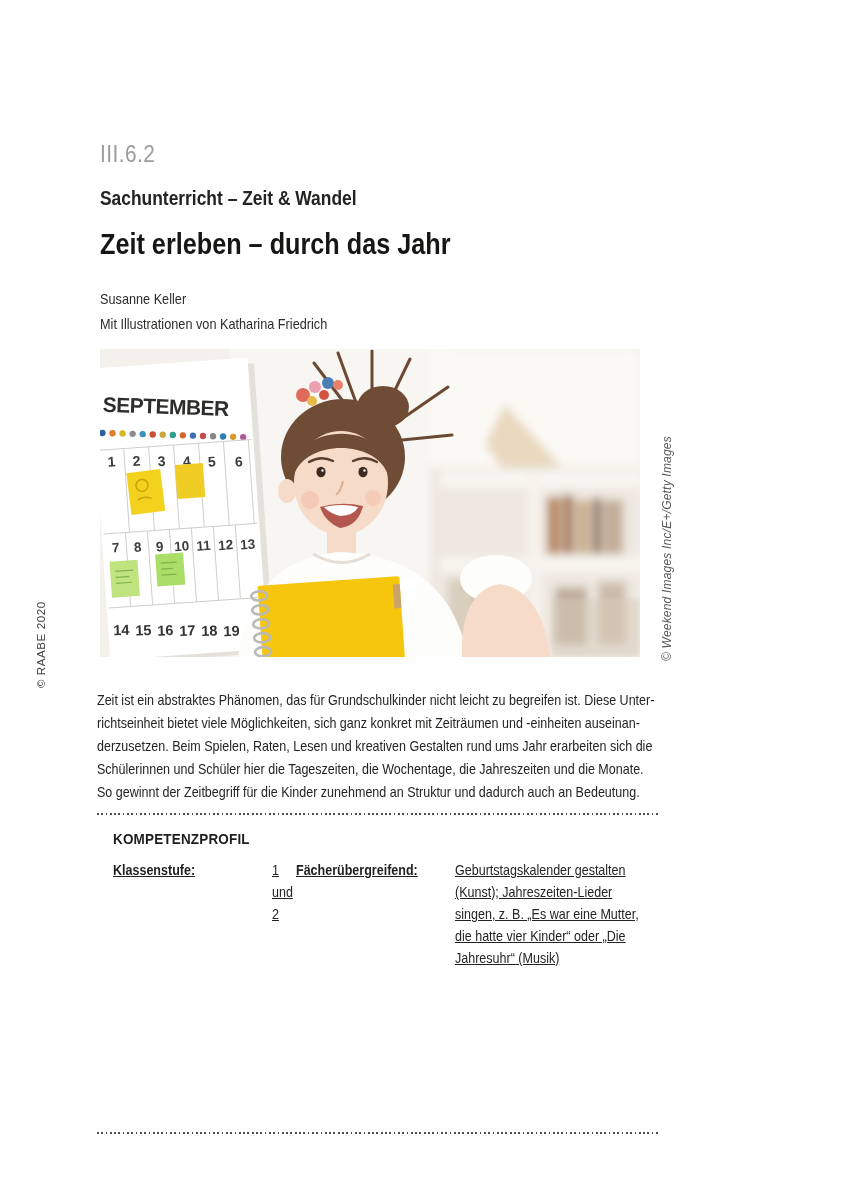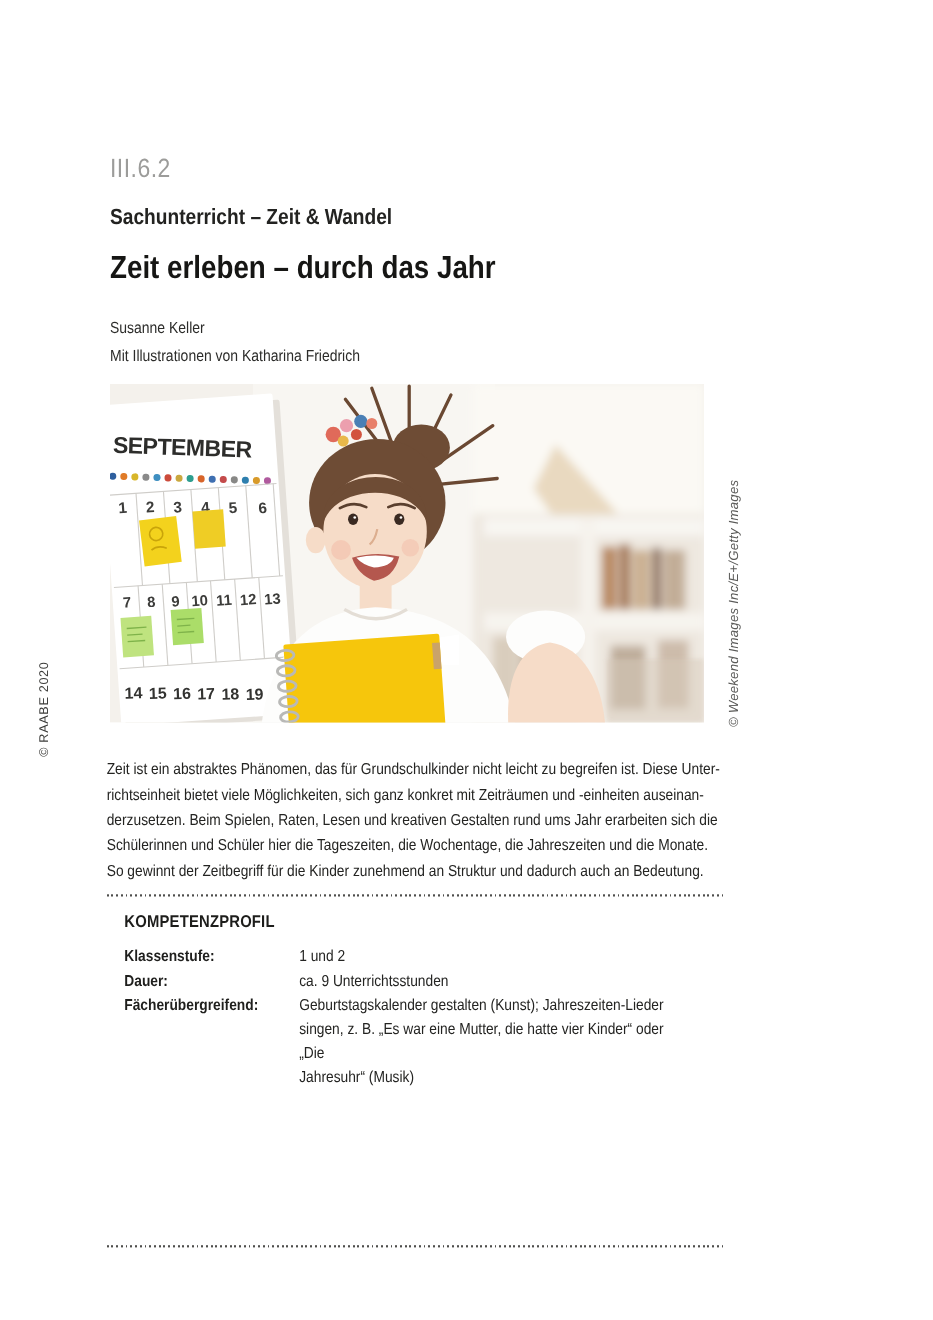--- a/index.html
+++ b/index.html
@@ -23,21 +23,21 @@
     transform:rotate(-90deg);transform-origin:0 0;white-space:nowrap;
   }
   .intro{left:97px;top:645px;font-size:14.4px;line-height:23px;color:#242422;white-space:pre;}
   .dotted{
     left:97px;width:562px;height:2px;
     background-image:repeating-linear-gradient(90deg,#4e4e4c 0 1.7px,transparent 1.7px 4.3px);
   }
   .dotted.top{top:769px;}
   .dotted.bottom{top:1088px;}
   .profile-heading{left:113px;top:786px;font-size:15.5px;font-weight:700;color:#1d1d1b;letter-spacing:0.2px;}
-  .profile-table{left:113px;top:815px;width:560px;display:flex;flex-direction:column;}
+  .profile-table{left:113px;top:815px;width:560px;display:flex;flex-direction:row;text-decoration:underline;}
   .profile-row{display:flex;align-items:flex-start;}
   .profile-label{flex:0 0 159px;font-size:14.4px;font-weight:700;line-height:22px;color:#1f1f1d;}
   .profile-value{flex:1;font-size:14.4px;line-height:22px;color:#242422;white-space:pre-line;}
   svg text{font-family:"Liberation Sans",sans-serif;}
 </style>
 </head>
 <body>
 
 <div class="page">
 
@@ -236,24 +236,20 @@
   <div class="abs dotted top"></div>
 
   <div class="abs profile-heading cond">KOMPETENZPROFIL</div>
 
   <div class="abs profile-table">
     <div class="profile-row">
       <div class="profile-label cond">Klassenstufe:</div>
       <div class="profile-value cond">1 und 2</div>
     </div>
     <div class="profile-row">
-      <div class="profile-label cond">Dauer:</div>
-      <div class="profile-value cond">ca. 9 Unterrichtsstunden</div>
-    </div>
-    <div class="profile-row">
       <div class="profile-label cond">Fächerübergreifend:</div>
       <div class="profile-value cond">Geburtstagskalender gestalten (Kunst); Jahreszeiten-Lieder
 singen, z. B. „Es war eine Mutter, die hatte vier Kinder“ oder „Die
 Jahresuhr“ (Musik)</div>
     </div>
   </div>
 
   <div class="abs dotted bottom"></div>
 
 </div>

